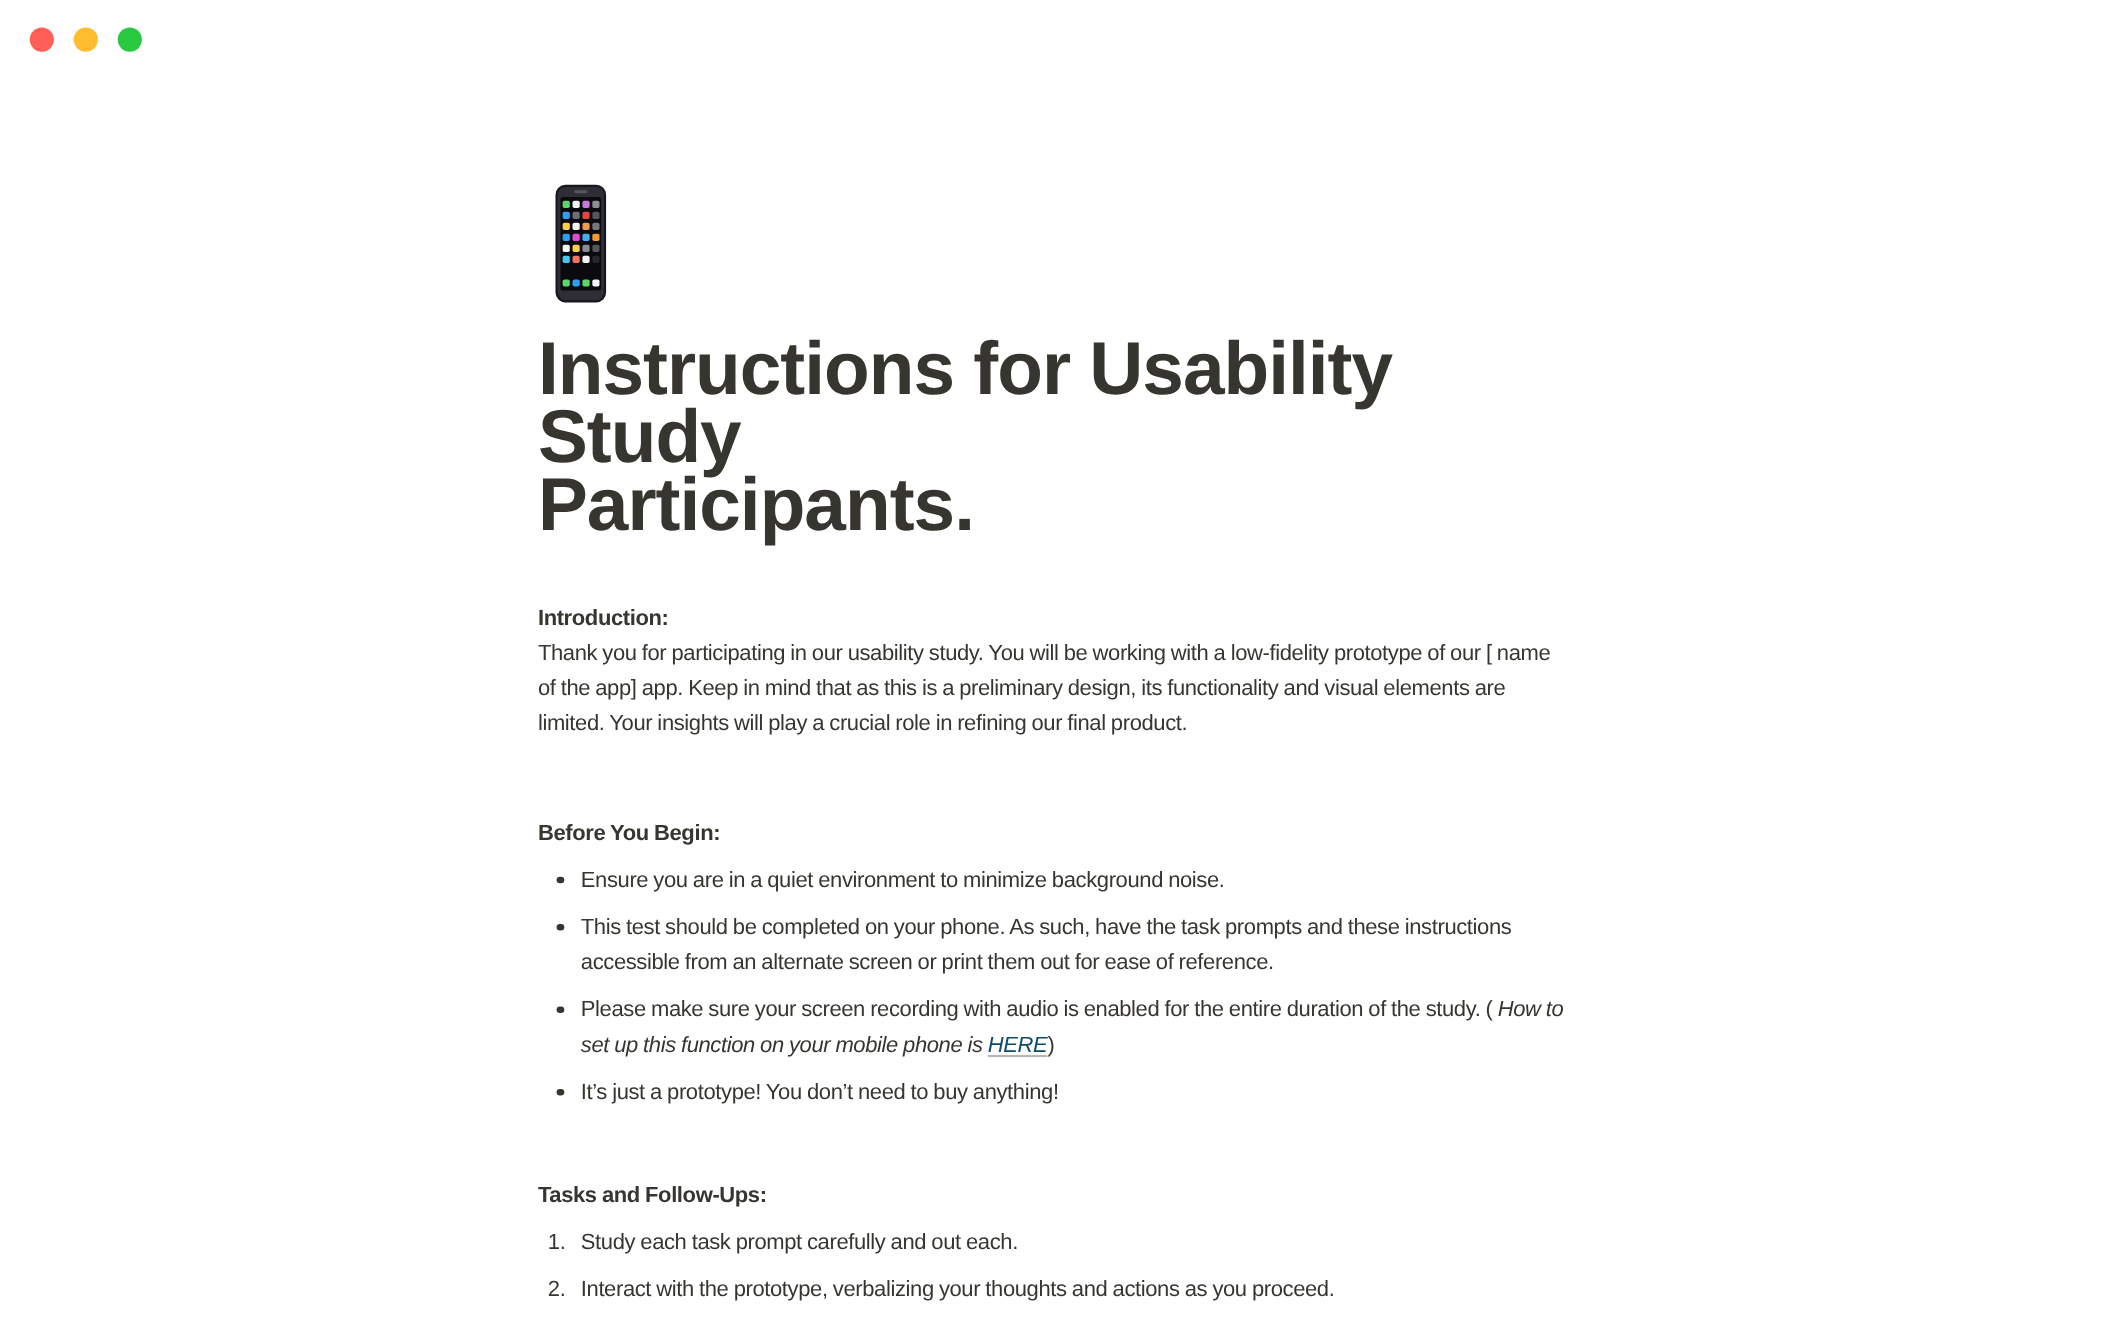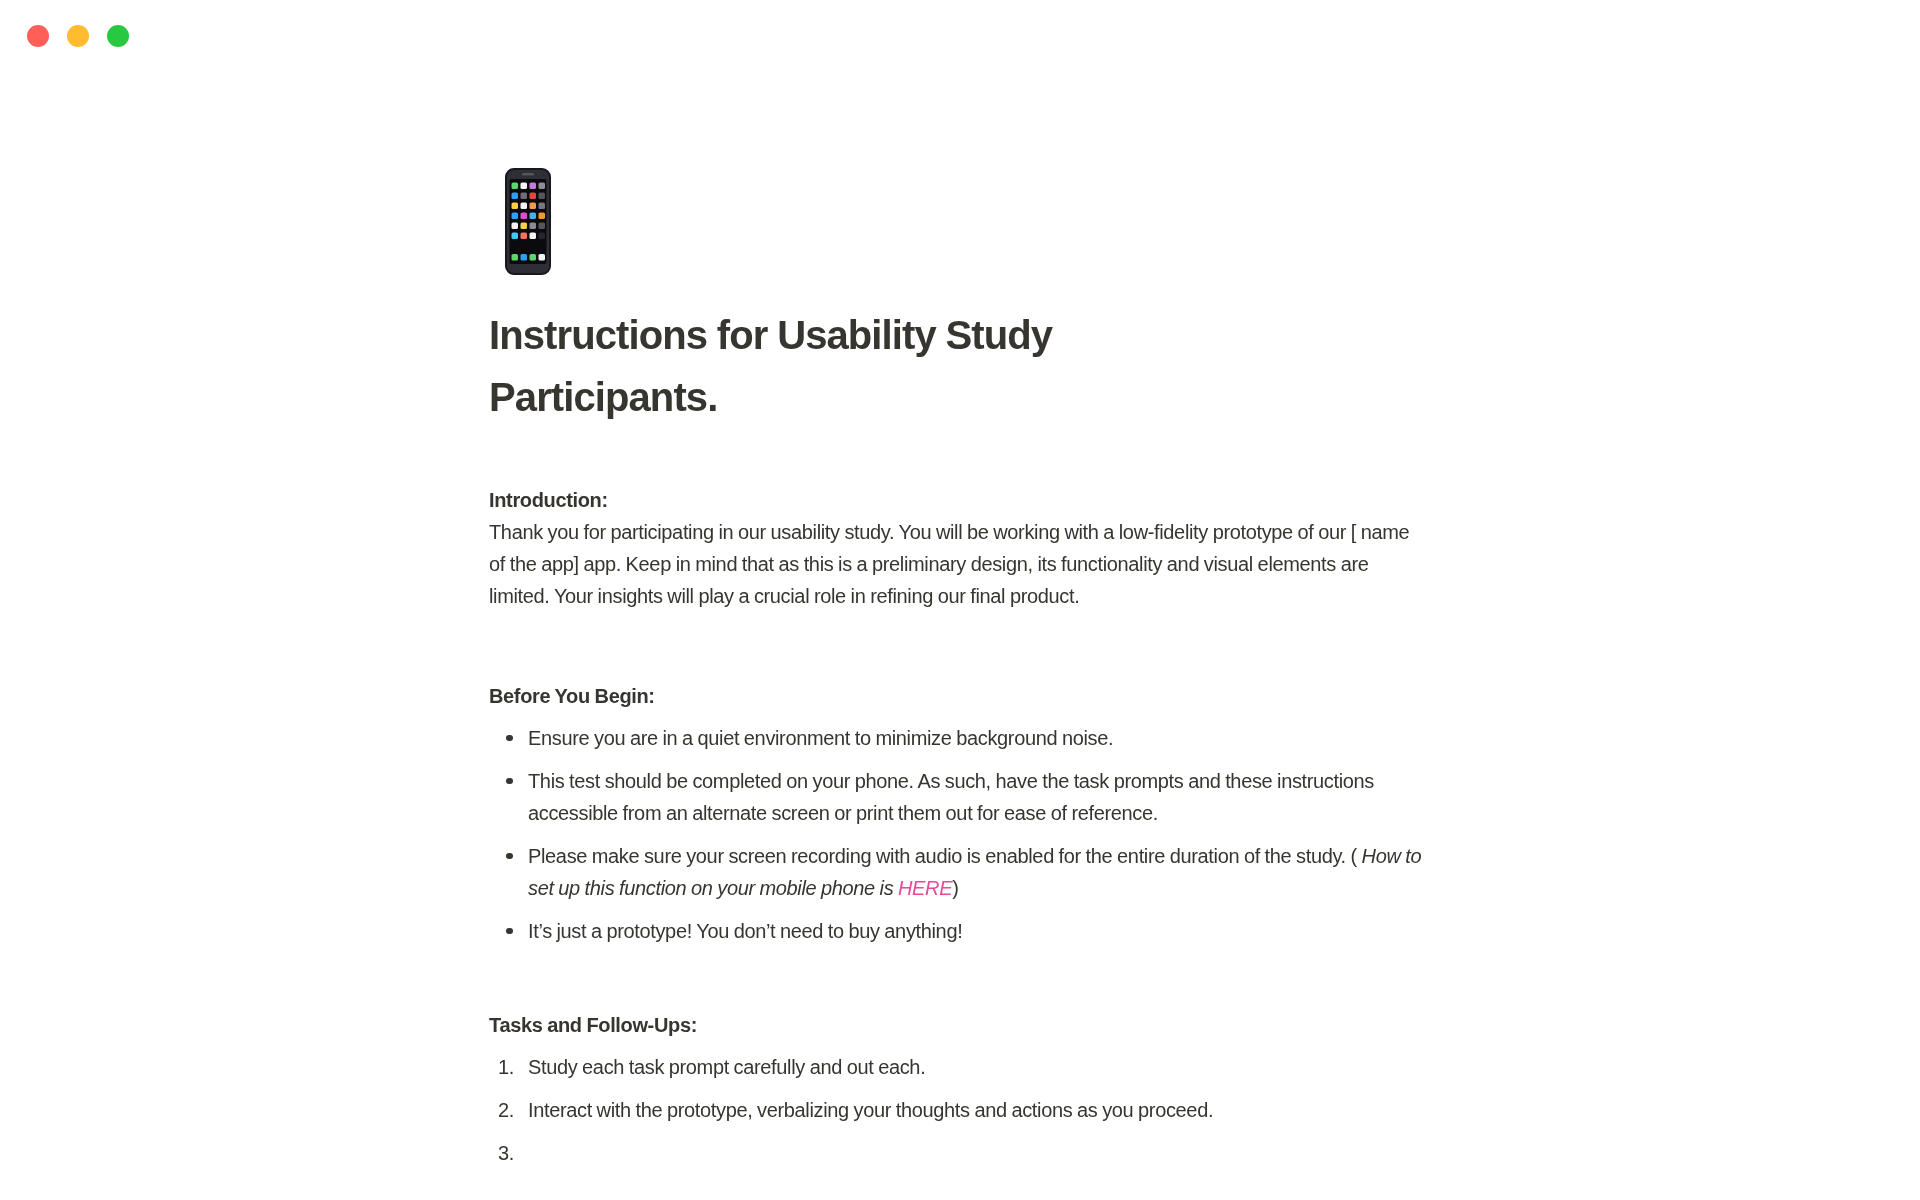--- a/index.html
+++ b/index.html
@@ -16,21 +16,21 @@
   .traffic-lights { position:absolute; left:27px; top:25px; display:flex; gap:18px; }
   .tl { width:22px; height:22px; border-radius:50%; display:inline-block; }
 
   .content { width:940px; margin-left:489px; padding-top:166px; }
 
   .page-icon { width:78px; height:112px; }
   .page-icon svg { display:block; }
 
   .title {
     margin-top:26px;
-    font-size:40px;
+    font-size:68px;
     line-height:62px;
     font-weight:700;
     letter-spacing:-0.9px;
     color:#37352f;
   }
   .subtitle { margin-top:17px; }
 
   .h { font-weight:700; margin-top:56px; }
   .h.mt52 { margin-top:68px; }
   .h.mt62 { margin-top:62px; }
@@ -40,22 +40,23 @@
   .li { position:relative; padding-left:39px; margin-bottom:11px; }
   .dot {
     position:absolute; left:17px; top:12.5px;
     width:6.5px; height:6.5px; border-radius:50%; background:#37352f;
   }
   .num { position:absolute; left:9px; top:0; }
 
   b { font-weight:400; }
   .i { font-style:italic; }
   .link {
-    color:#ec4899;
+    color:#0c4a6e;
     font-style:italic;
+    text-decoration:underline;
     text-decoration-color:#b9b7b2;
     text-underline-offset:3px;
     cursor:pointer;
   }
 </style>
 </head>
 <body style="color: rgb(55, 53, 47); background: rgb(255, 255, 255);">
 
 <div class="window">
 

